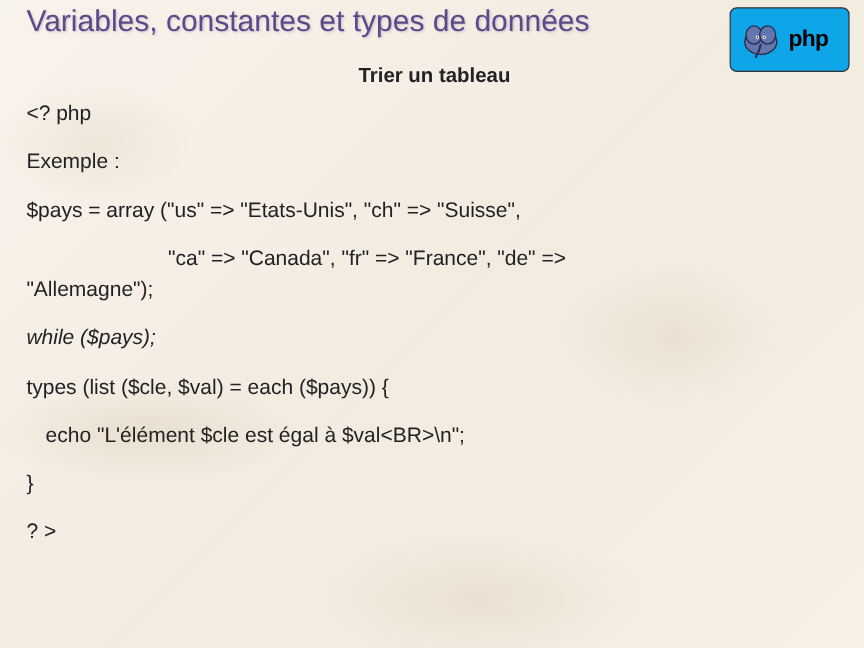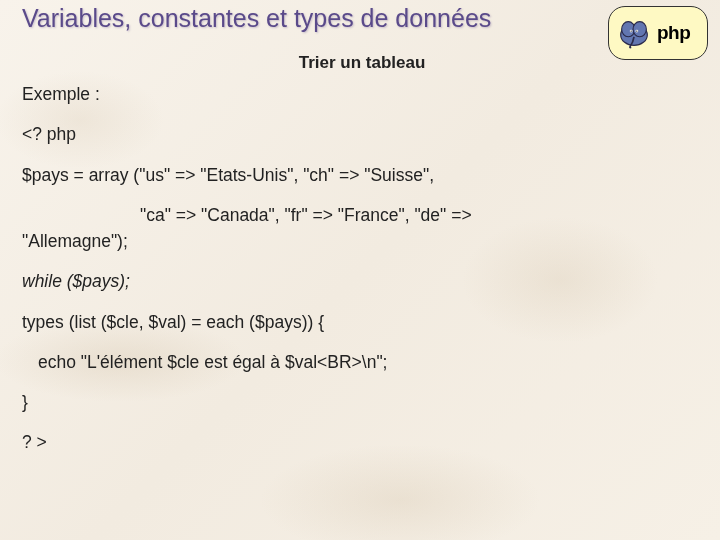--- a/index.html
+++ b/index.html
@@ -20,23 +20,23 @@
       radial-gradient(ellipse 200px 80px at 400px 500px, rgba(200,180,150,0.22), transparent 70%),
       radial-gradient(ellipse 120px 70px at 80px 120px, rgba(200,180,150,0.18), transparent 70%),
       linear-gradient(135deg, #f8f3eb 0%, #f2ebe0 50%, #f6f0e6 100%);
   }
   .logo {
     position: absolute;
     top: 6px;
     right: 12px;
     width: 100px;
     height: 54px;
-    background: #fef9c3;
+    background: #0ea5e9;
     border: 1px solid #333;
-    border-radius: 17px;
+    border-radius: 6px;
     display: flex;
     align-items: center;
     padding: 3px 6px;
     gap: 4px;
   }
   .elephant {
     width: 38px;
     height: 38px;
     position: relative;
   }
@@ -109,22 +109,22 @@
     </svg>
   </div>
   <span class="php-text">php</span>
 </div>
 
 <div class="content">
   <h1 class="title">Variables, constantes et types de données</h1>
   <div class="section-title">Trier un tableau</div>
 
   <div class="body-text">
+    <div>&lt;? php</div>
     <div>Exemple :</div>
-    <div>&lt;? php</div>
     <div>$pays = array ("us" =&gt; "Etats-Unis", "ch" =&gt; "Suisse",</div>
     <div class="line-array2">
       <span class="part-a">"ca" =&gt; "Canada", "fr" =&gt; "France", "de" =&gt;</span><br>
       <span>"Allemagne");</span>
     </div>
     <div class="italic">while ($pays);</div>
     <div>types (list ($cle, $val) = each ($pays)) {</div>
     <div class="indent1">echo "L'élément $cle est égal à $val&lt;BR&gt;\n";</div>
     <div>}</div>
     <div>? &gt;</div>

